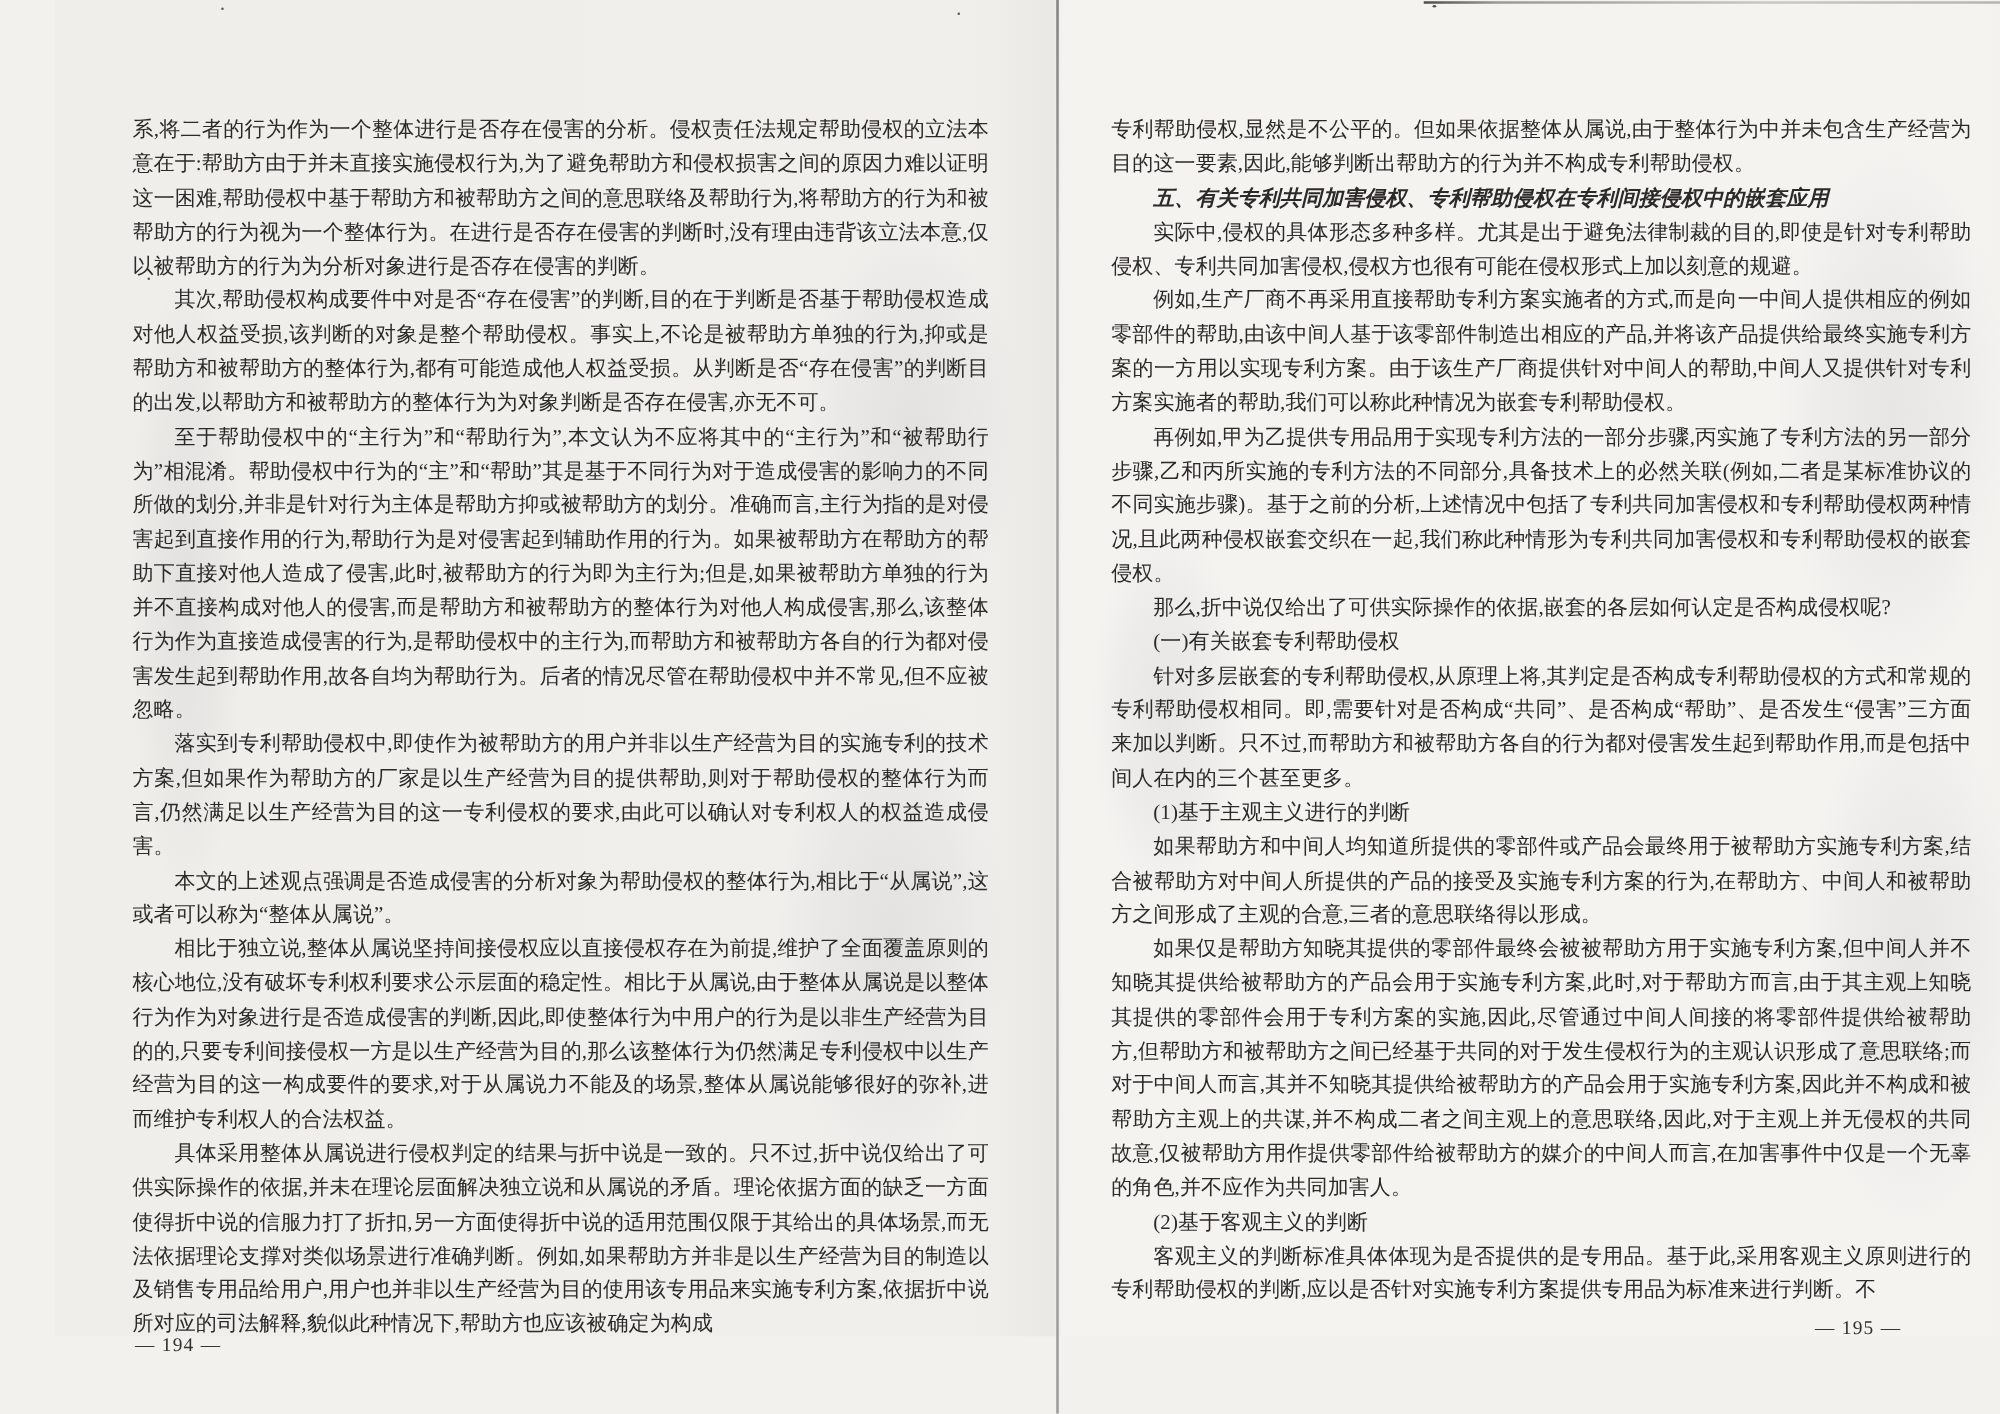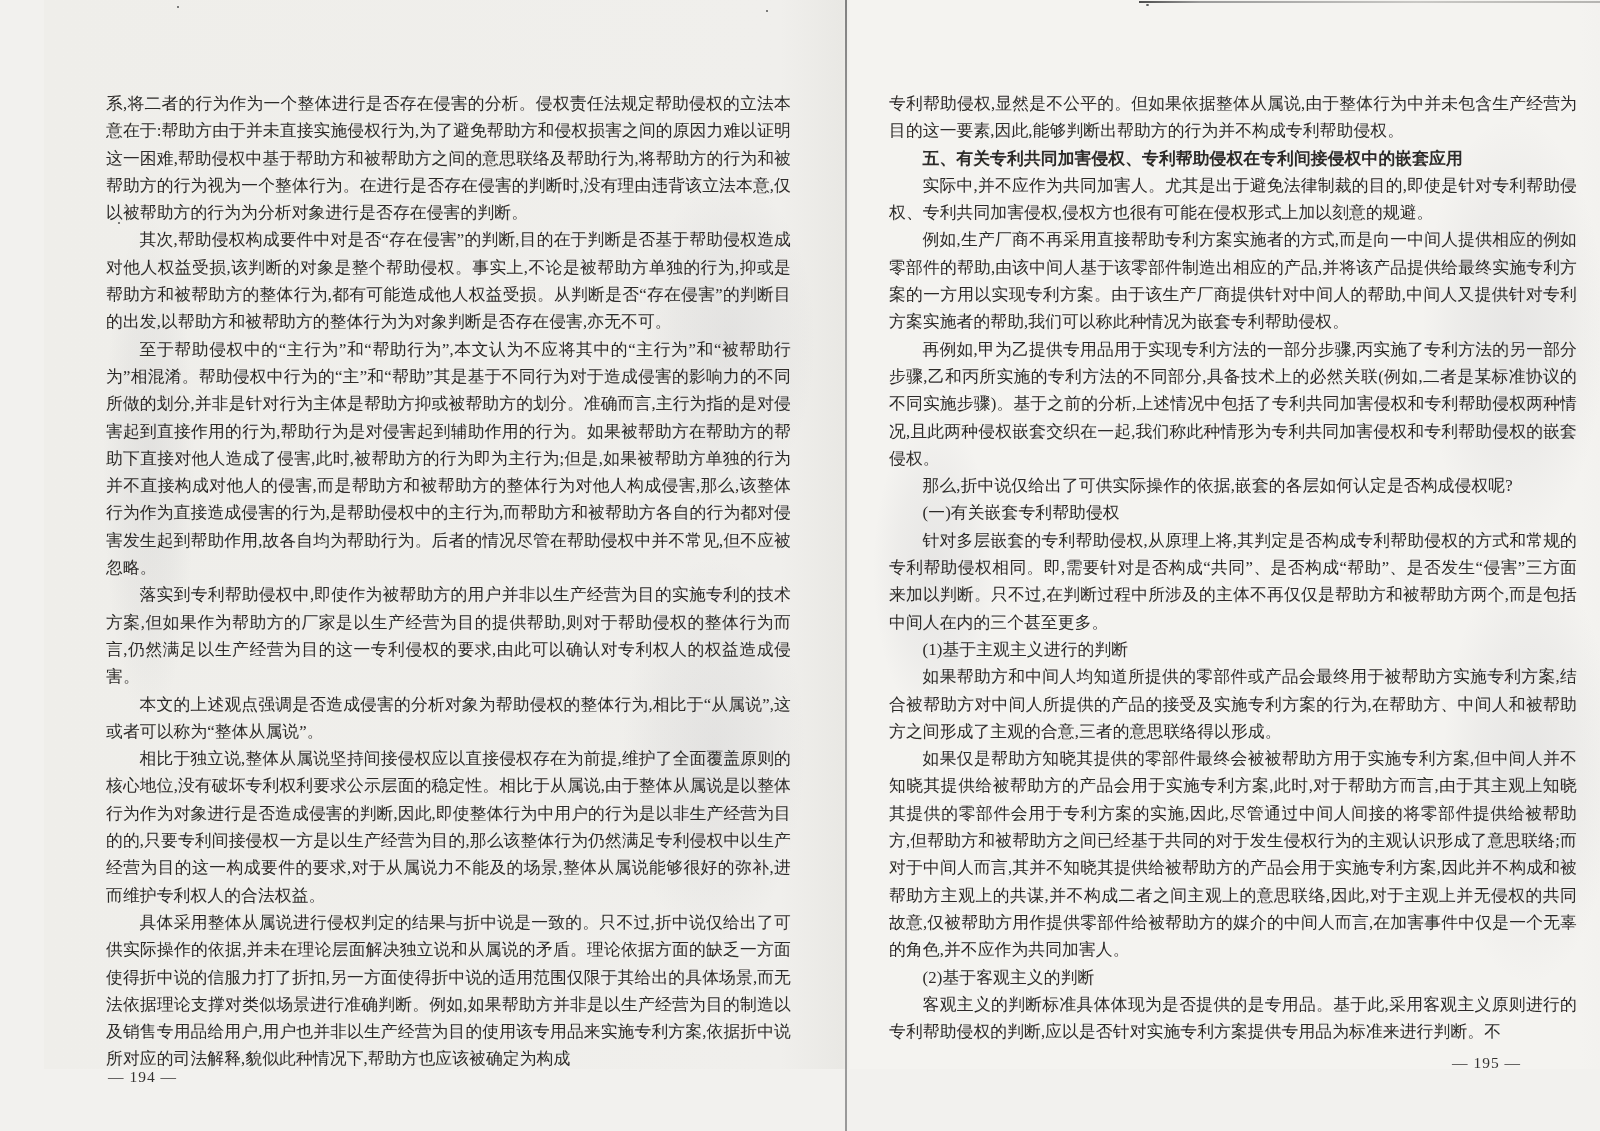--- a/index.html
+++ b/index.html
@@ -54,21 +54,21 @@
     margin: 0;
     font-size: 16.8px;
     line-height: 27.3px;
     color: #2c2a28;
     text-align: justify;
     text-justify: inter-ideograph;
     text-indent: 2em;
     letter-spacing: 0.1px;
   }
   .page-col p.noindent { text-indent: 0; }
-  .page-col p.heading  { font-weight: bold; }
+  .page-col p.heading  { font-weight: bold; font-style: italic; }
 
   .page-footer {
     position: absolute;
     font-size: 15.5px;
     color: #33312f;
     letter-spacing: 1px;
   }
   .page-footer.left-num  { left: 64px;  top: 1068px; }
   .page-footer.right-num { left: 1408px; top: 1054px; text-align: center; }
 
@@ -111,26 +111,26 @@
     <p>落实到专利帮助侵权中,即使作为被帮助方的用户并非以生产经营为目的实施专利的技术方案,但如果作为帮助方的厂家是以生产经营为目的提供帮助,则对于帮助侵权的整体行为而言,仍然满足以生产经营为目的这一专利侵权的要求,由此可以确认对专利权人的权益造成侵害。</p>
     <p>本文的上述观点强调是否造成侵害的分析对象为帮助侵权的整体行为,相比于“从属说”,这或者可以称为“整体从属说”。</p>
     <p>相比于独立说,整体从属说坚持间接侵权应以直接侵权存在为前提,维护了全面覆盖原则的核心地位,没有破坏专利权利要求公示层面的稳定性。相比于从属说,由于整体从属说是以整体行为作为对象进行是否造成侵害的判断,因此,即使整体行为中用户的行为是以非生产经营为目的的,只要专利间接侵权一方是以生产经营为目的,那么该整体行为仍然满足专利侵权中以生产经营为目的这一构成要件的要求,对于从属说力不能及的场景,整体从属说能够很好的弥补,进而维护专利权人的合法权益。</p>
     <p>具体采用整体从属说进行侵权判定的结果与折中说是一致的。只不过,折中说仅给出了可供实际操作的依据,并未在理论层面解决独立说和从属说的矛盾。理论依据方面的缺乏一方面使得折中说的信服力打了折扣,另一方面使得折中说的适用范围仅限于其给出的具体场景,而无法依据理论支撑对类似场景进行准确判断。例如,如果帮助方并非是以生产经营为目的制造以及销售专用品给用户,用户也并非以生产经营为目的使用该专用品来实施专利方案,依据折中说所对应的司法解释,貌似此种情况下,帮助方也应该被确定为构成</p>
   </div>
   <div class="page-footer left-num">— 194 —</div>
 
   <div class="page-col right">
     <p class="noindent">专利帮助侵权,显然是不公平的。但如果依据整体从属说,由于整体行为中并未包含生产经营为目的这一要素,因此,能够判断出帮助方的行为并不构成专利帮助侵权。</p>
     <p class="heading">五、有关专利共同加害侵权、专利帮助侵权在专利间接侵权中的嵌套应用</p>
-    <p>实际中,并不应作为共同加害人。尤其是出于避免法律制裁的目的,即使是针对专利帮助侵权、专利共同加害侵权,侵权方也很有可能在侵权形式上加以刻意的规避。</p>
+    <p>实际中,侵权的具体形态多种多样。尤其是出于避免法律制裁的目的,即使是针对专利帮助侵权、专利共同加害侵权,侵权方也很有可能在侵权形式上加以刻意的规避。</p>
     <p>例如,生产厂商不再采用直接帮助专利方案实施者的方式,而是向一中间人提供相应的例如零部件的帮助,由该中间人基于该零部件制造出相应的产品,并将该产品提供给最终实施专利方案的一方用以实现专利方案。由于该生产厂商提供针对中间人的帮助,中间人又提供针对专利方案实施者的帮助,我们可以称此种情况为嵌套专利帮助侵权。</p>
     <p>再例如,甲为乙提供专用品用于实现专利方法的一部分步骤,丙实施了专利方法的另一部分步骤,乙和丙所实施的专利方法的不同部分,具备技术上的必然关联(例如,二者是某标准协议的不同实施步骤)。基于之前的分析,上述情况中包括了专利共同加害侵权和专利帮助侵权两种情况,且此两种侵权嵌套交织在一起,我们称此种情形为专利共同加害侵权和专利帮助侵权的嵌套侵权。</p>
     <p>那么,折中说仅给出了可供实际操作的依据,嵌套的各层如何认定是否构成侵权呢?</p>
     <p>(一)有关嵌套专利帮助侵权</p>
-    <p>针对多层嵌套的专利帮助侵权,从原理上将,其判定是否构成专利帮助侵权的方式和常规的专利帮助侵权相同。即,需要针对是否构成“共同”、是否构成“帮助”、是否发生“侵害”三方面来加以判断。只不过,在判断过程中所涉及的主体不再仅仅是帮助方和被帮助方两个,而是包括中间人在内的三个甚至更多。</p>
+    <p>针对多层嵌套的专利帮助侵权,从原理上将,其判定是否构成专利帮助侵权的方式和常规的专利帮助侵权相同。即,需要针对是否构成“共同”、是否构成“帮助”、是否发生“侵害”三方面来加以判断。只不过,而帮助方和被帮助方各自的行为都对侵害发生起到帮助作用,而是包括中间人在内的三个甚至更多。</p>
     <p>(1)基于主观主义进行的判断</p>
     <p>如果帮助方和中间人均知道所提供的零部件或产品会最终用于被帮助方实施专利方案,结合被帮助方对中间人所提供的产品的接受及实施专利方案的行为,在帮助方、中间人和被帮助方之间形成了主观的合意,三者的意思联络得以形成。</p>
     <p>如果仅是帮助方知晓其提供的零部件最终会被被帮助方用于实施专利方案,但中间人并不知晓其提供给被帮助方的产品会用于实施专利方案,此时,对于帮助方而言,由于其主观上知晓其提供的零部件会用于专利方案的实施,因此,尽管通过中间人间接的将零部件提供给被帮助方,但帮助方和被帮助方之间已经基于共同的对于发生侵权行为的主观认识形成了意思联络;而对于中间人而言,其并不知晓其提供给被帮助方的产品会用于实施专利方案,因此并不构成和被帮助方主观上的共谋,并不构成二者之间主观上的意思联络,因此,对于主观上并无侵权的共同故意,仅被帮助方用作提供零部件给被帮助方的媒介的中间人而言,在加害事件中仅是一个无辜的角色,并不应作为共同加害人。</p>
     <p>(2)基于客观主义的判断</p>
     <p>客观主义的判断标准具体体现为是否提供的是专用品。基于此,采用客观主义原则进行的专利帮助侵权的判断,应以是否针对实施专利方案提供专用品为标准来进行判断。不</p>
   </div>
   <div class="page-footer right-num">— 195 —</div>
 
 </div>
 

